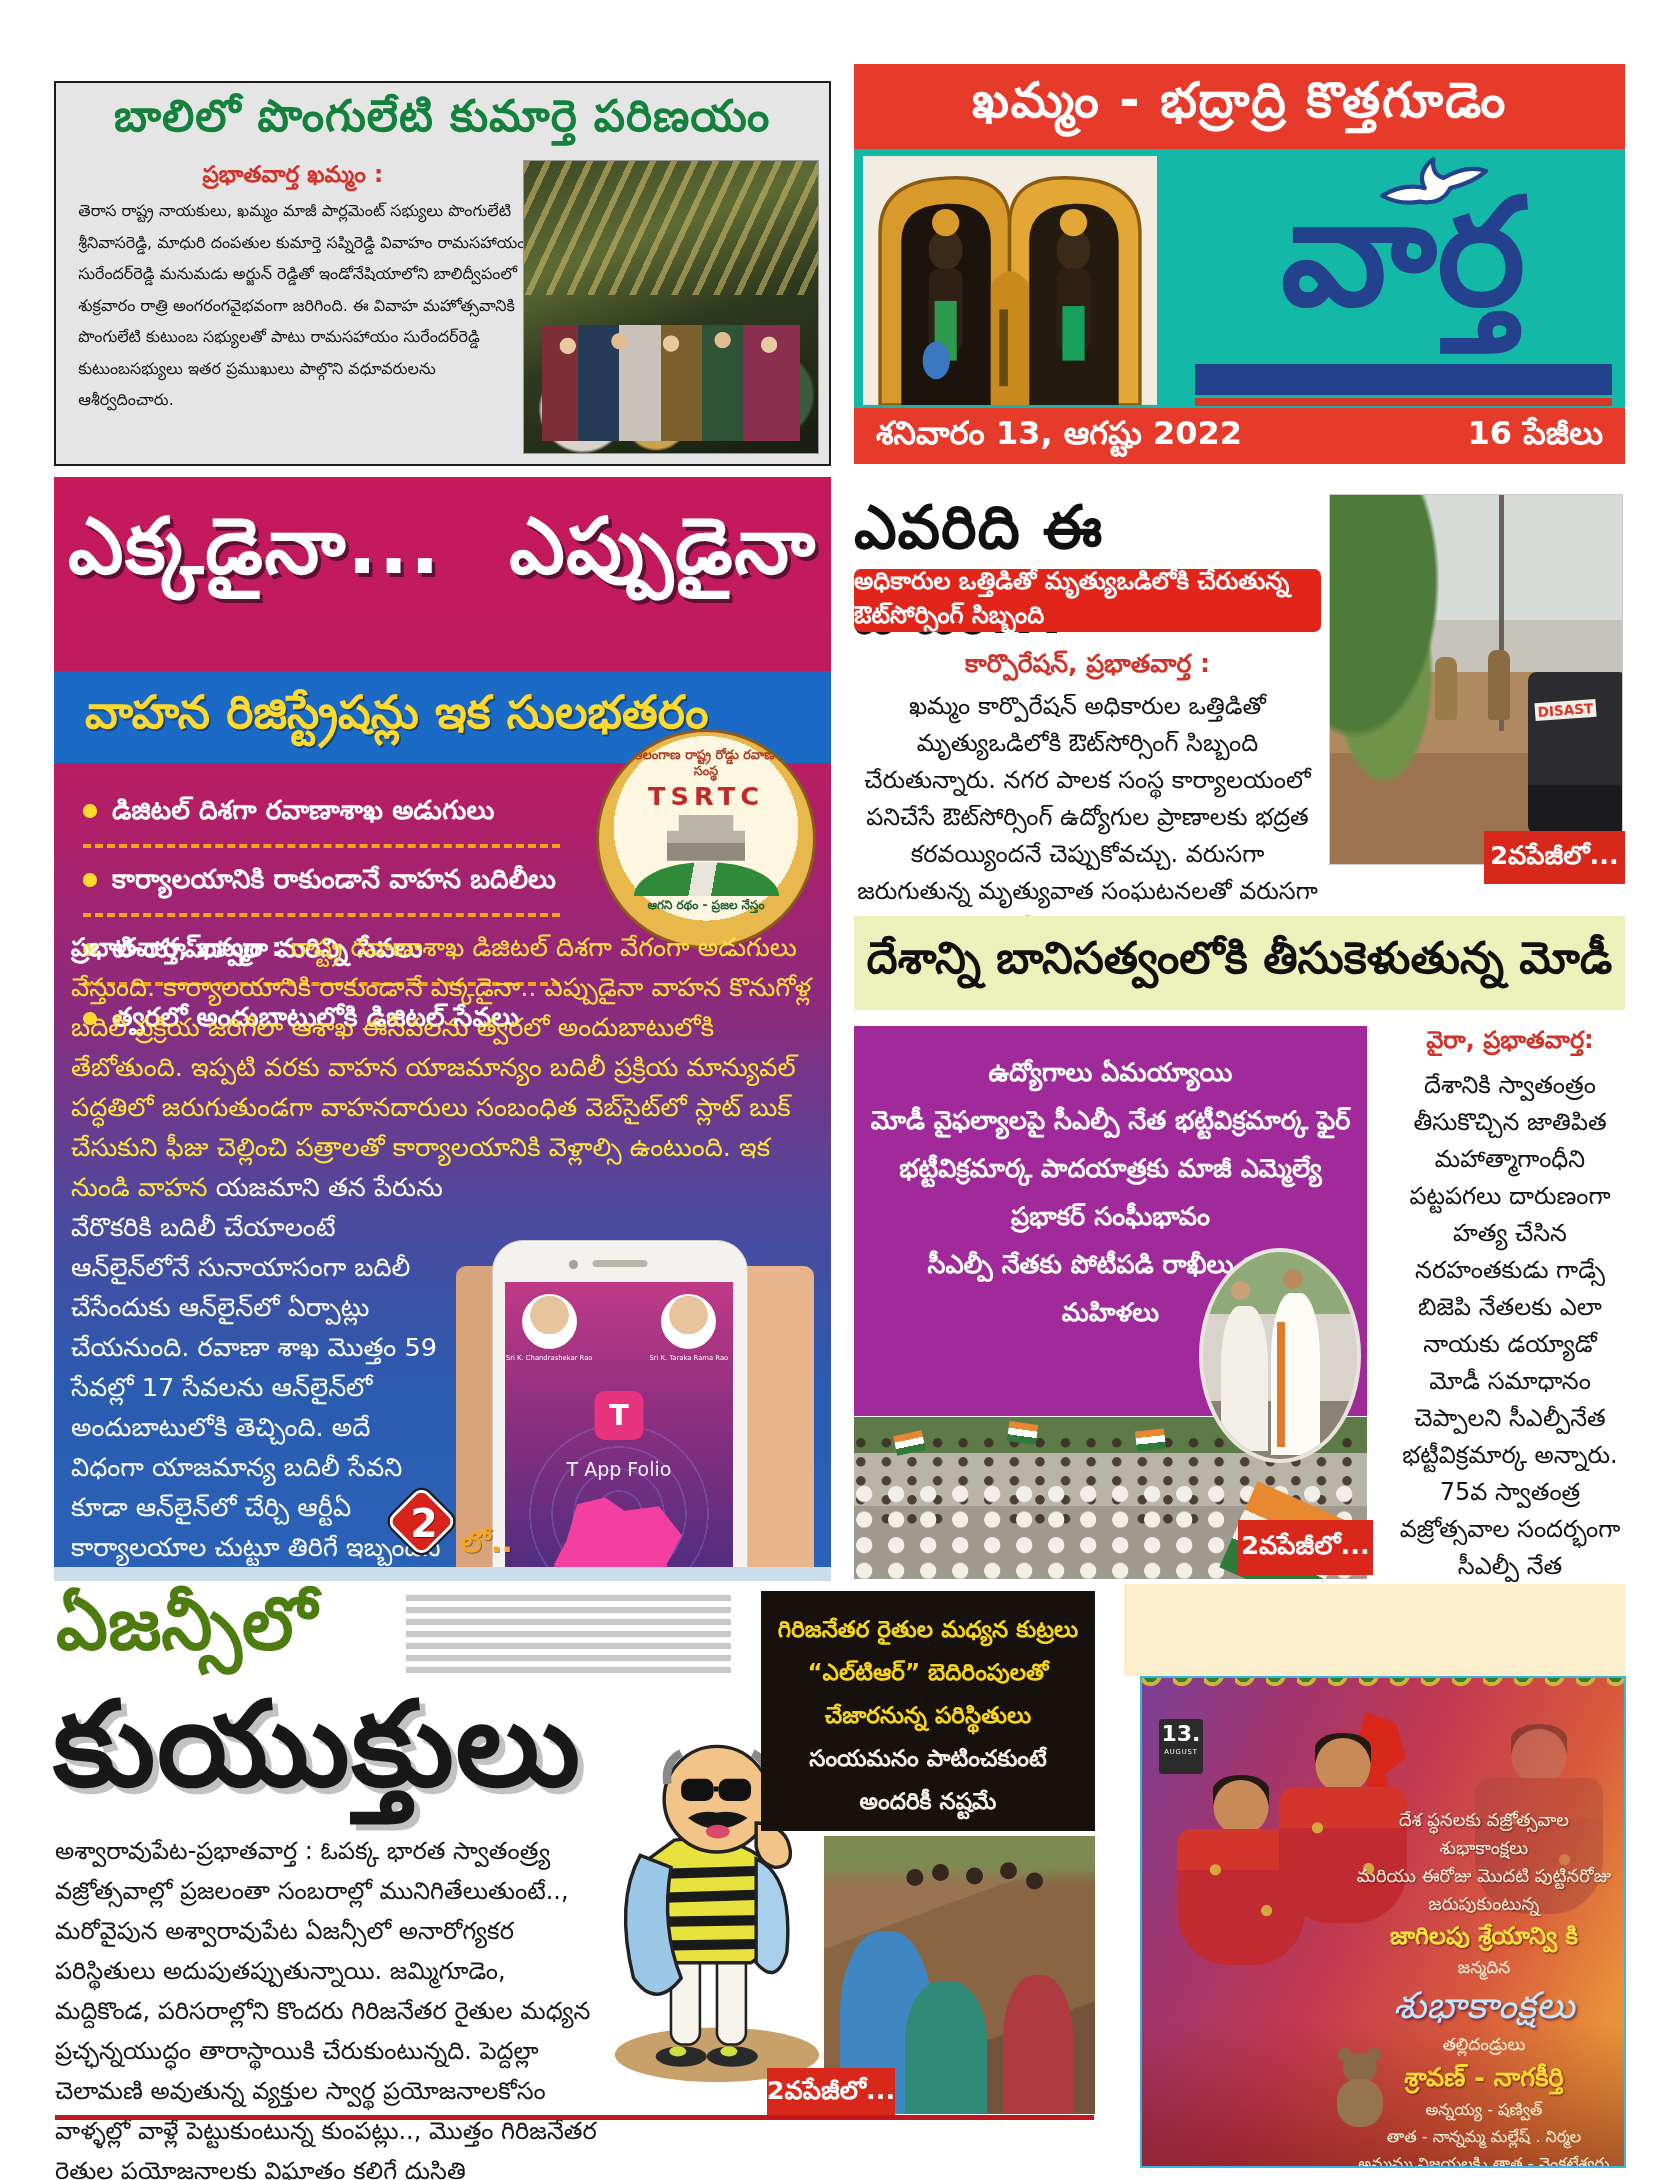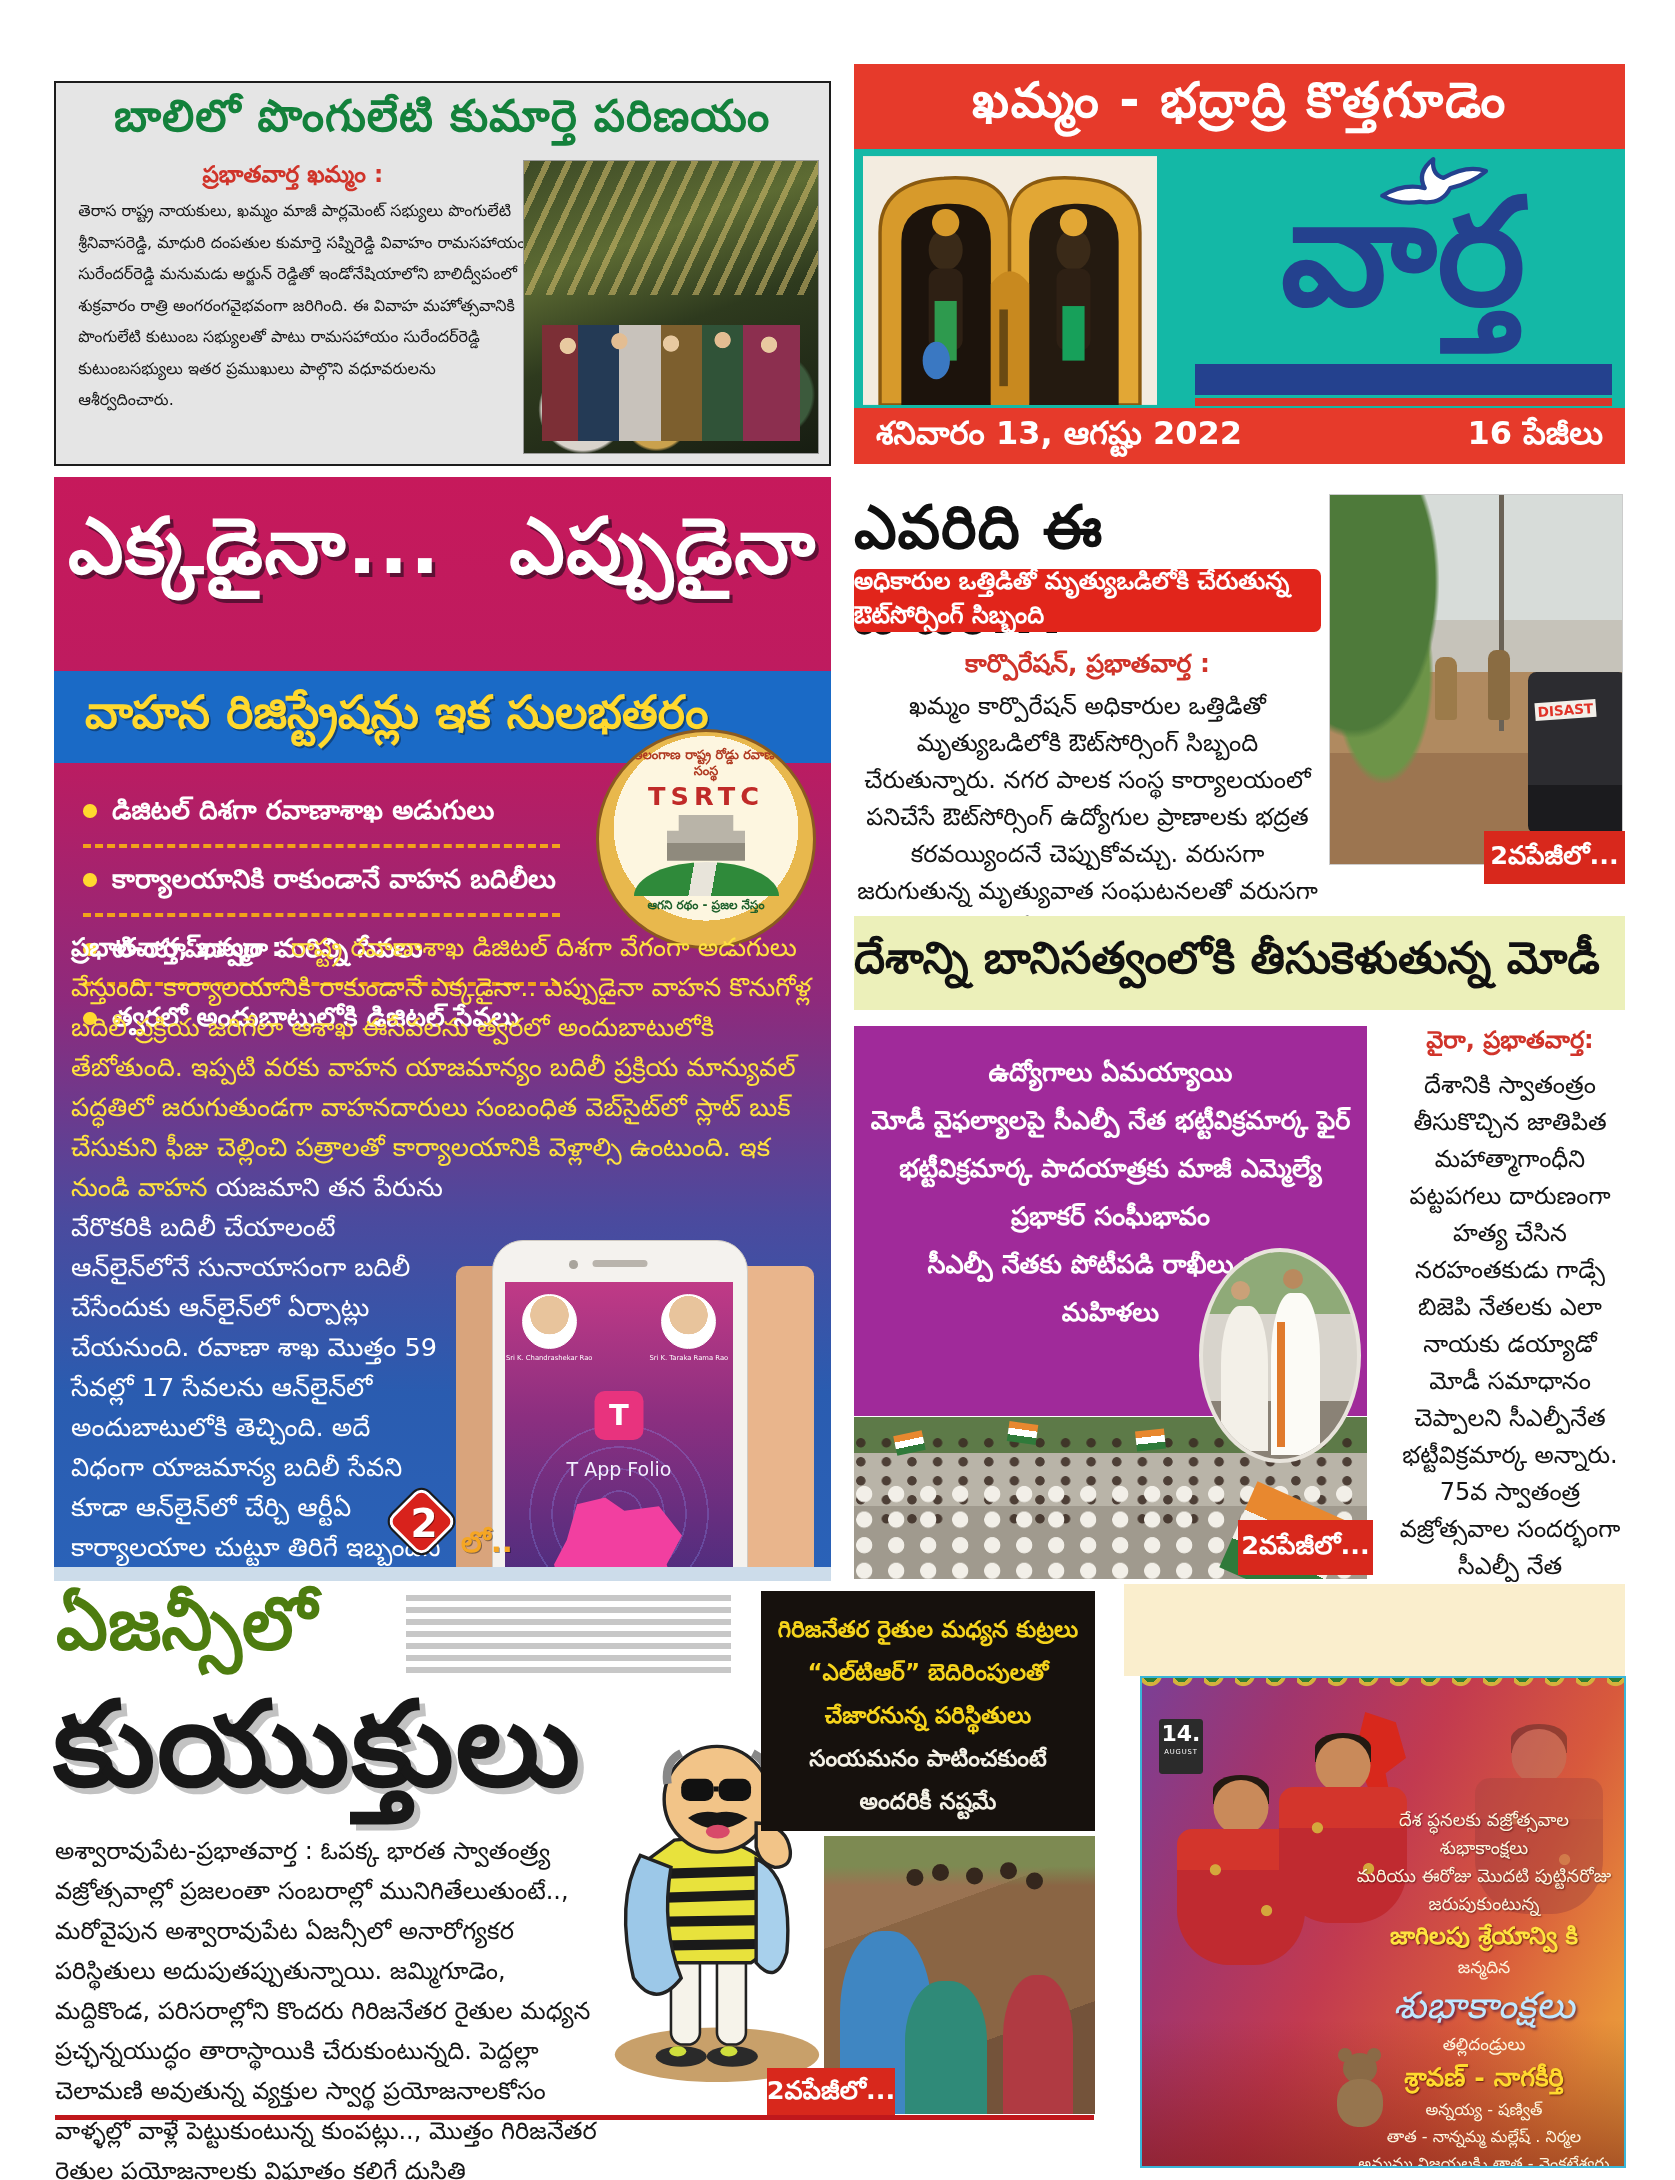--- a/index.html
+++ b/index.html
@@ -103,21 +103,21 @@
      background:radial-gradient(ellipse at 18% 30%, #4e7a3a 0 52%, transparent 55%), radial-gradient(ellipse at 40% 62%, #6d9448 0 40%, transparent 44%); }
   .out-photo .pole { position:absolute; left:58%; top:0; width:4.3px; height:64%; background:#6a6256; }
   .out-photo .w1 { position:absolute; left:36%; top:44%; width:22px; height:63px; border-radius:8.5px 8.5px 3.4px 3.4px; background:#9c7b4a; }
   .out-photo .w2 { position:absolute; left:54%; top:42%; width:22px; height:70px; border-radius:8.5px 8.5px 3.4px 3.4px; background:#8a6c42; }
   .out-photo .van { position:absolute; right:-5.1px; top:48%; width:34%; height:44%; border-radius:8.5px; background:linear-gradient(180deg,#2c2c30 0 70%, #1b1b1e 70% 100%); }
   .out-photo .van span { position:absolute; left:6.8px; top:29px; color:#e03227; background:#f2efe9; font-weight:bold; font-size:13.6px; padding:0.9px 2.6px; transform:rotate(-4deg); }
   .out-jump { left:1484px; top:831px; width:141px; height:53px; background:#d8281c; display:flex; align-items:center; justify-content:center; }
   .out-jump span, .jump-red span { color:#ffffff; font-weight:bold; font-size:25.6px; }
 
   
-  .modi-banner { left:854px; top:916px; width:771px; height:94px; background:#ecf0ba; display:flex; align-items:center; }
+  .modi-banner { left:854px; top:916px; width:771px; height:94px; background:#ecf0ba; display:flex; align-items:center; justify-content:center; }
   .modi-banner span { color:#111111; font-weight:bold; font-size:44px; }
   .modi-purple { left:854px; top:1026px; width:513px; height:390px; background:#a02a9a; padding:22px 13.6px 0; text-align:center; }
   .modi-purple .pl { color:#ffffff; font-weight:bold; font-size:25.6px; line-height:48px; }
   .modi-col { left:1394px; top:1026px; width:232px; text-align:center; }
   .modi-byline { color:#d0342a; font-weight:bold; font-size:24px; margin-bottom:6.8px; }
   .modi-body { color:#141414; font-size:24px; line-height:37px; }
   .rally { left:854px; top:1417px; width:513px; height:162px; overflow:hidden;
      background:linear-gradient(180deg,#5d7a48 0 22%, #b9b4a8 22% 55%, #a09a8e 55% 100%); }
   .rally .crowd { position:absolute; left:0; top:12%; width:100%; height:58%;
      background:radial-gradient(circle at 6.8px 6.8px, #3a2a22 0 4.3px, transparent 5.1px); background-size:25.6px 19px; opacity:.85; }
@@ -386,21 +386,21 @@
     <span>2వపేజీలో...</span>
   </div>
   <div class="abs ag-rule"></div>
 
   <div class="abs cream"></div>
   <div class="abs ad">
     <div class="shade"></div>
     <div class="garland"></div>
     <div class="redcloth"></div>
     <div class="cal">
-      <div class="d">14.</div>
+      <div class="d">13.</div>
       <div class="m">AUGUST</div>
     </div>
     <div class="baby" style="left:31px; top:102px; width:136px; height:204px;">
       <div class="hair"></div>
       <div class="head"></div>
       <div class="dress"></div>
     </div>
     <div class="baby" style="left:128px; top:60px; width:145px; height:221px;">
       <div class="hair"></div>
       <div class="head"></div>

